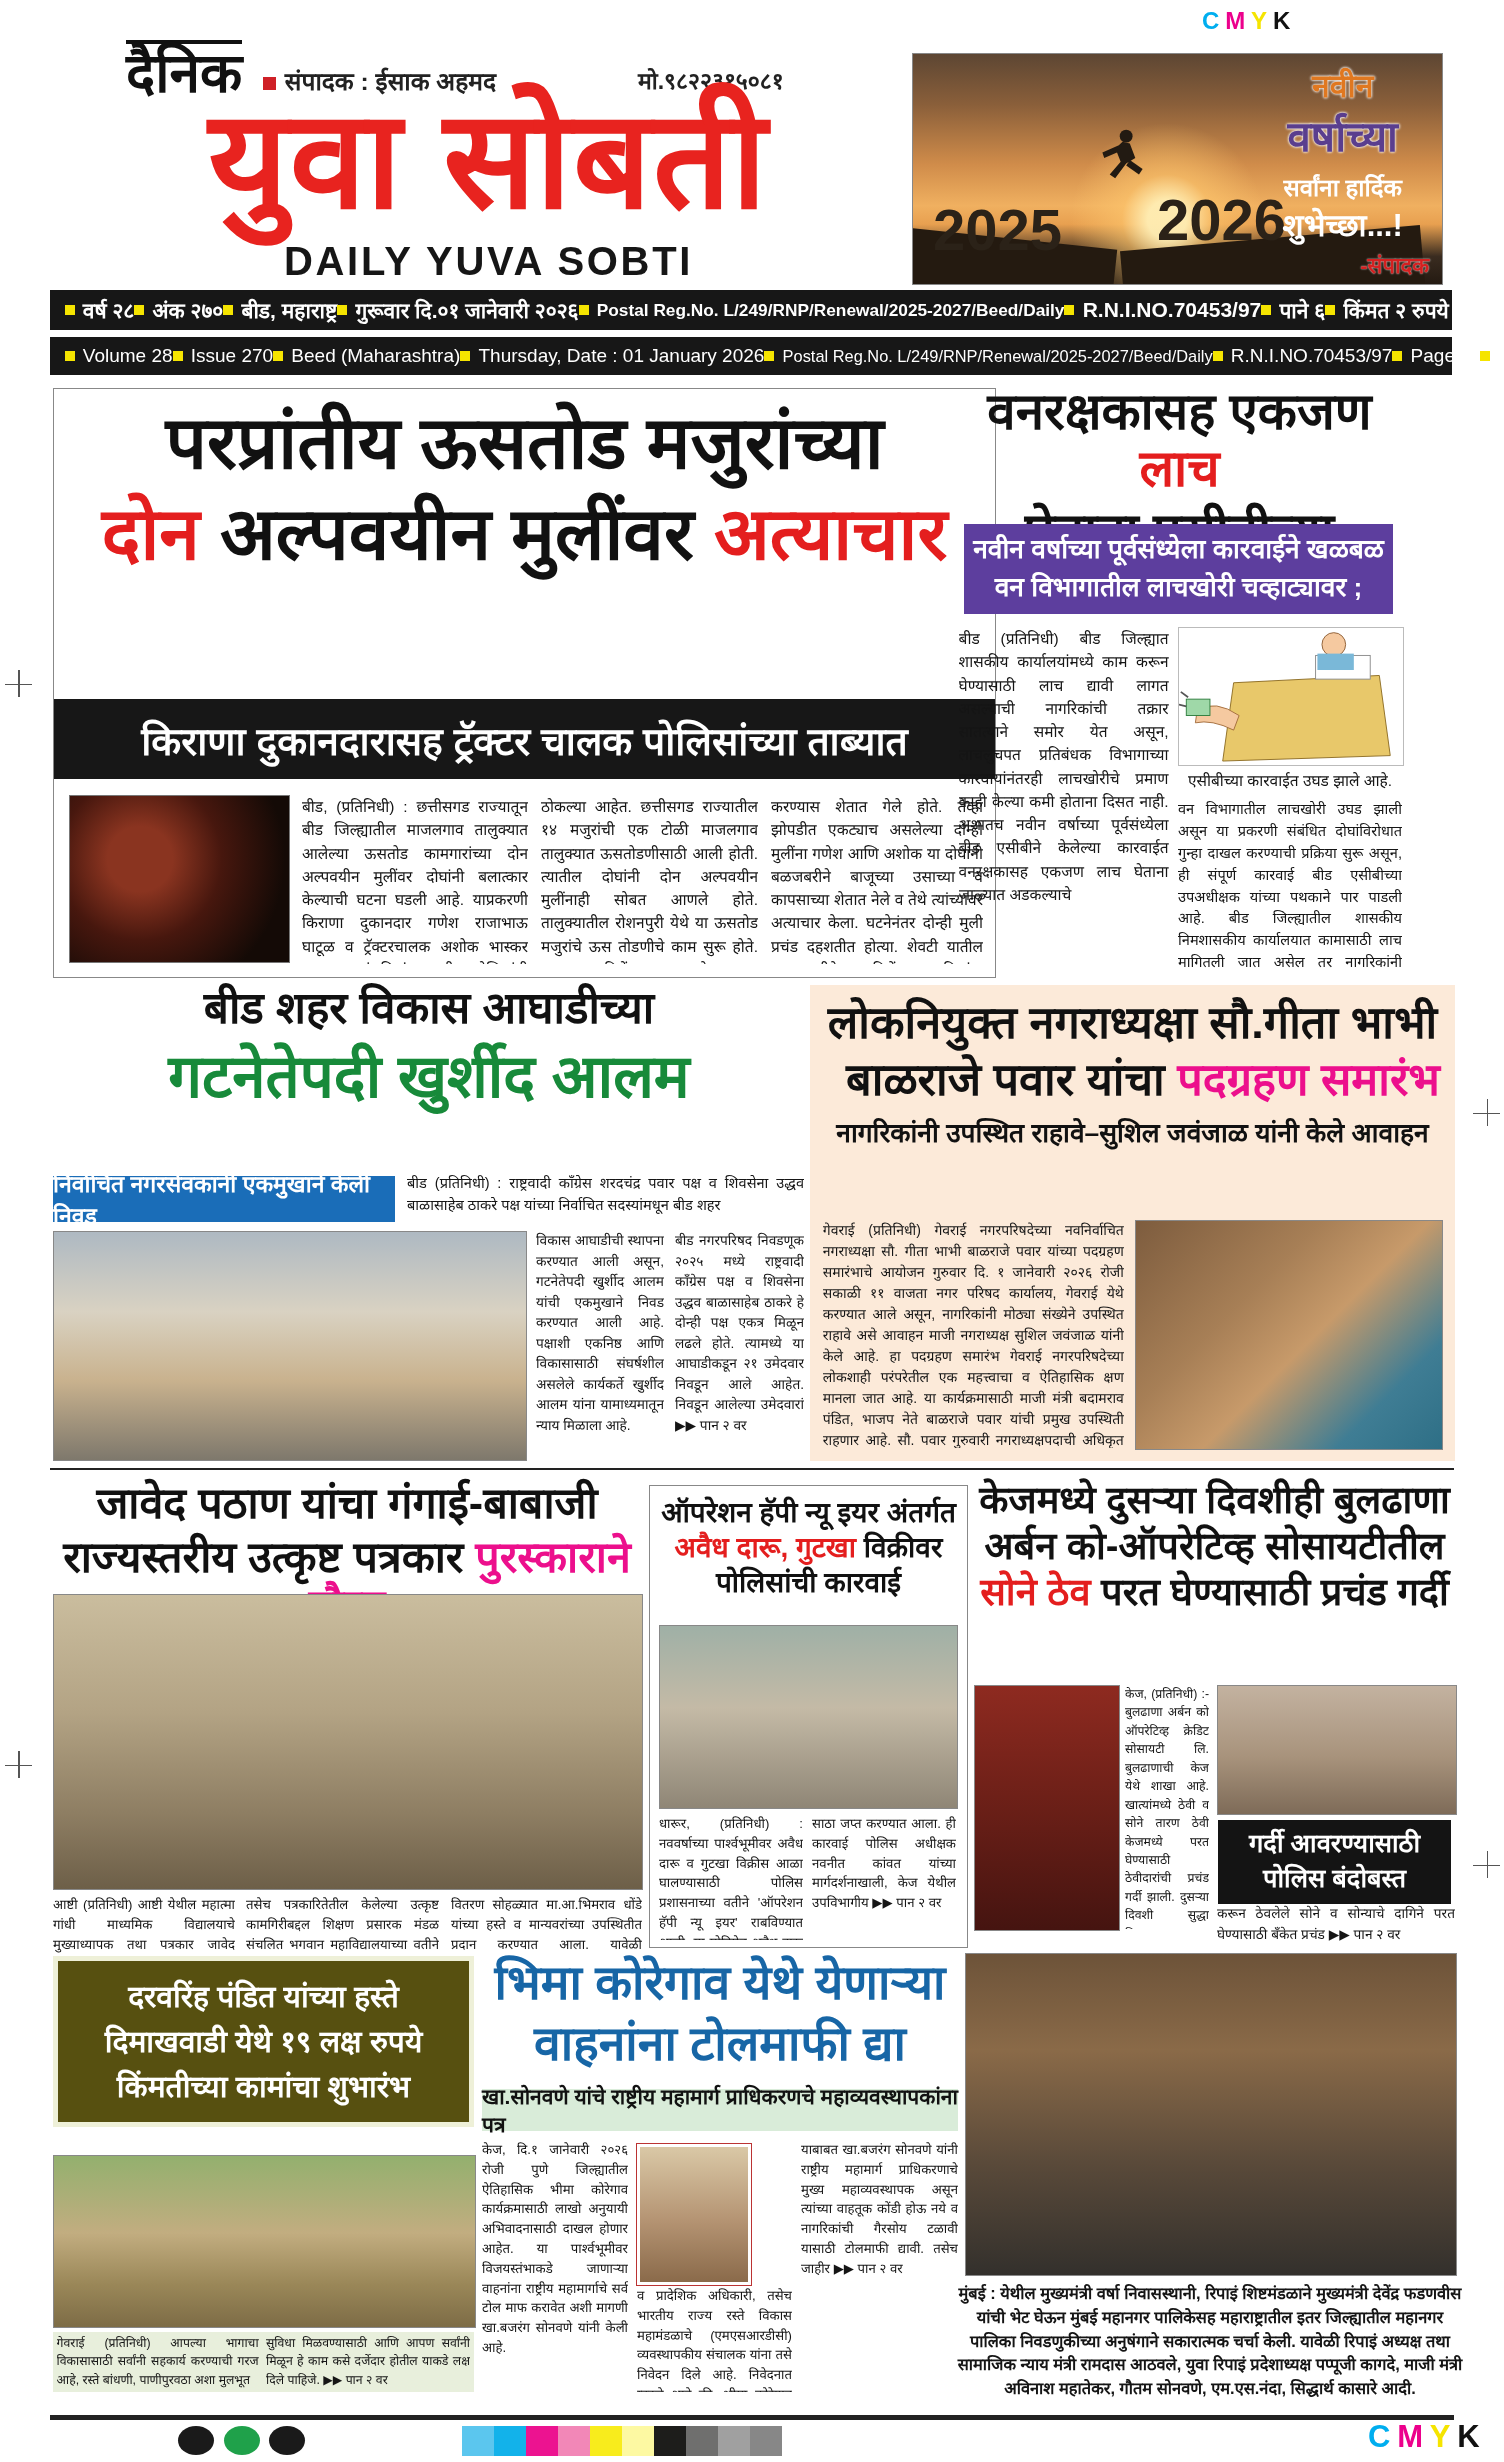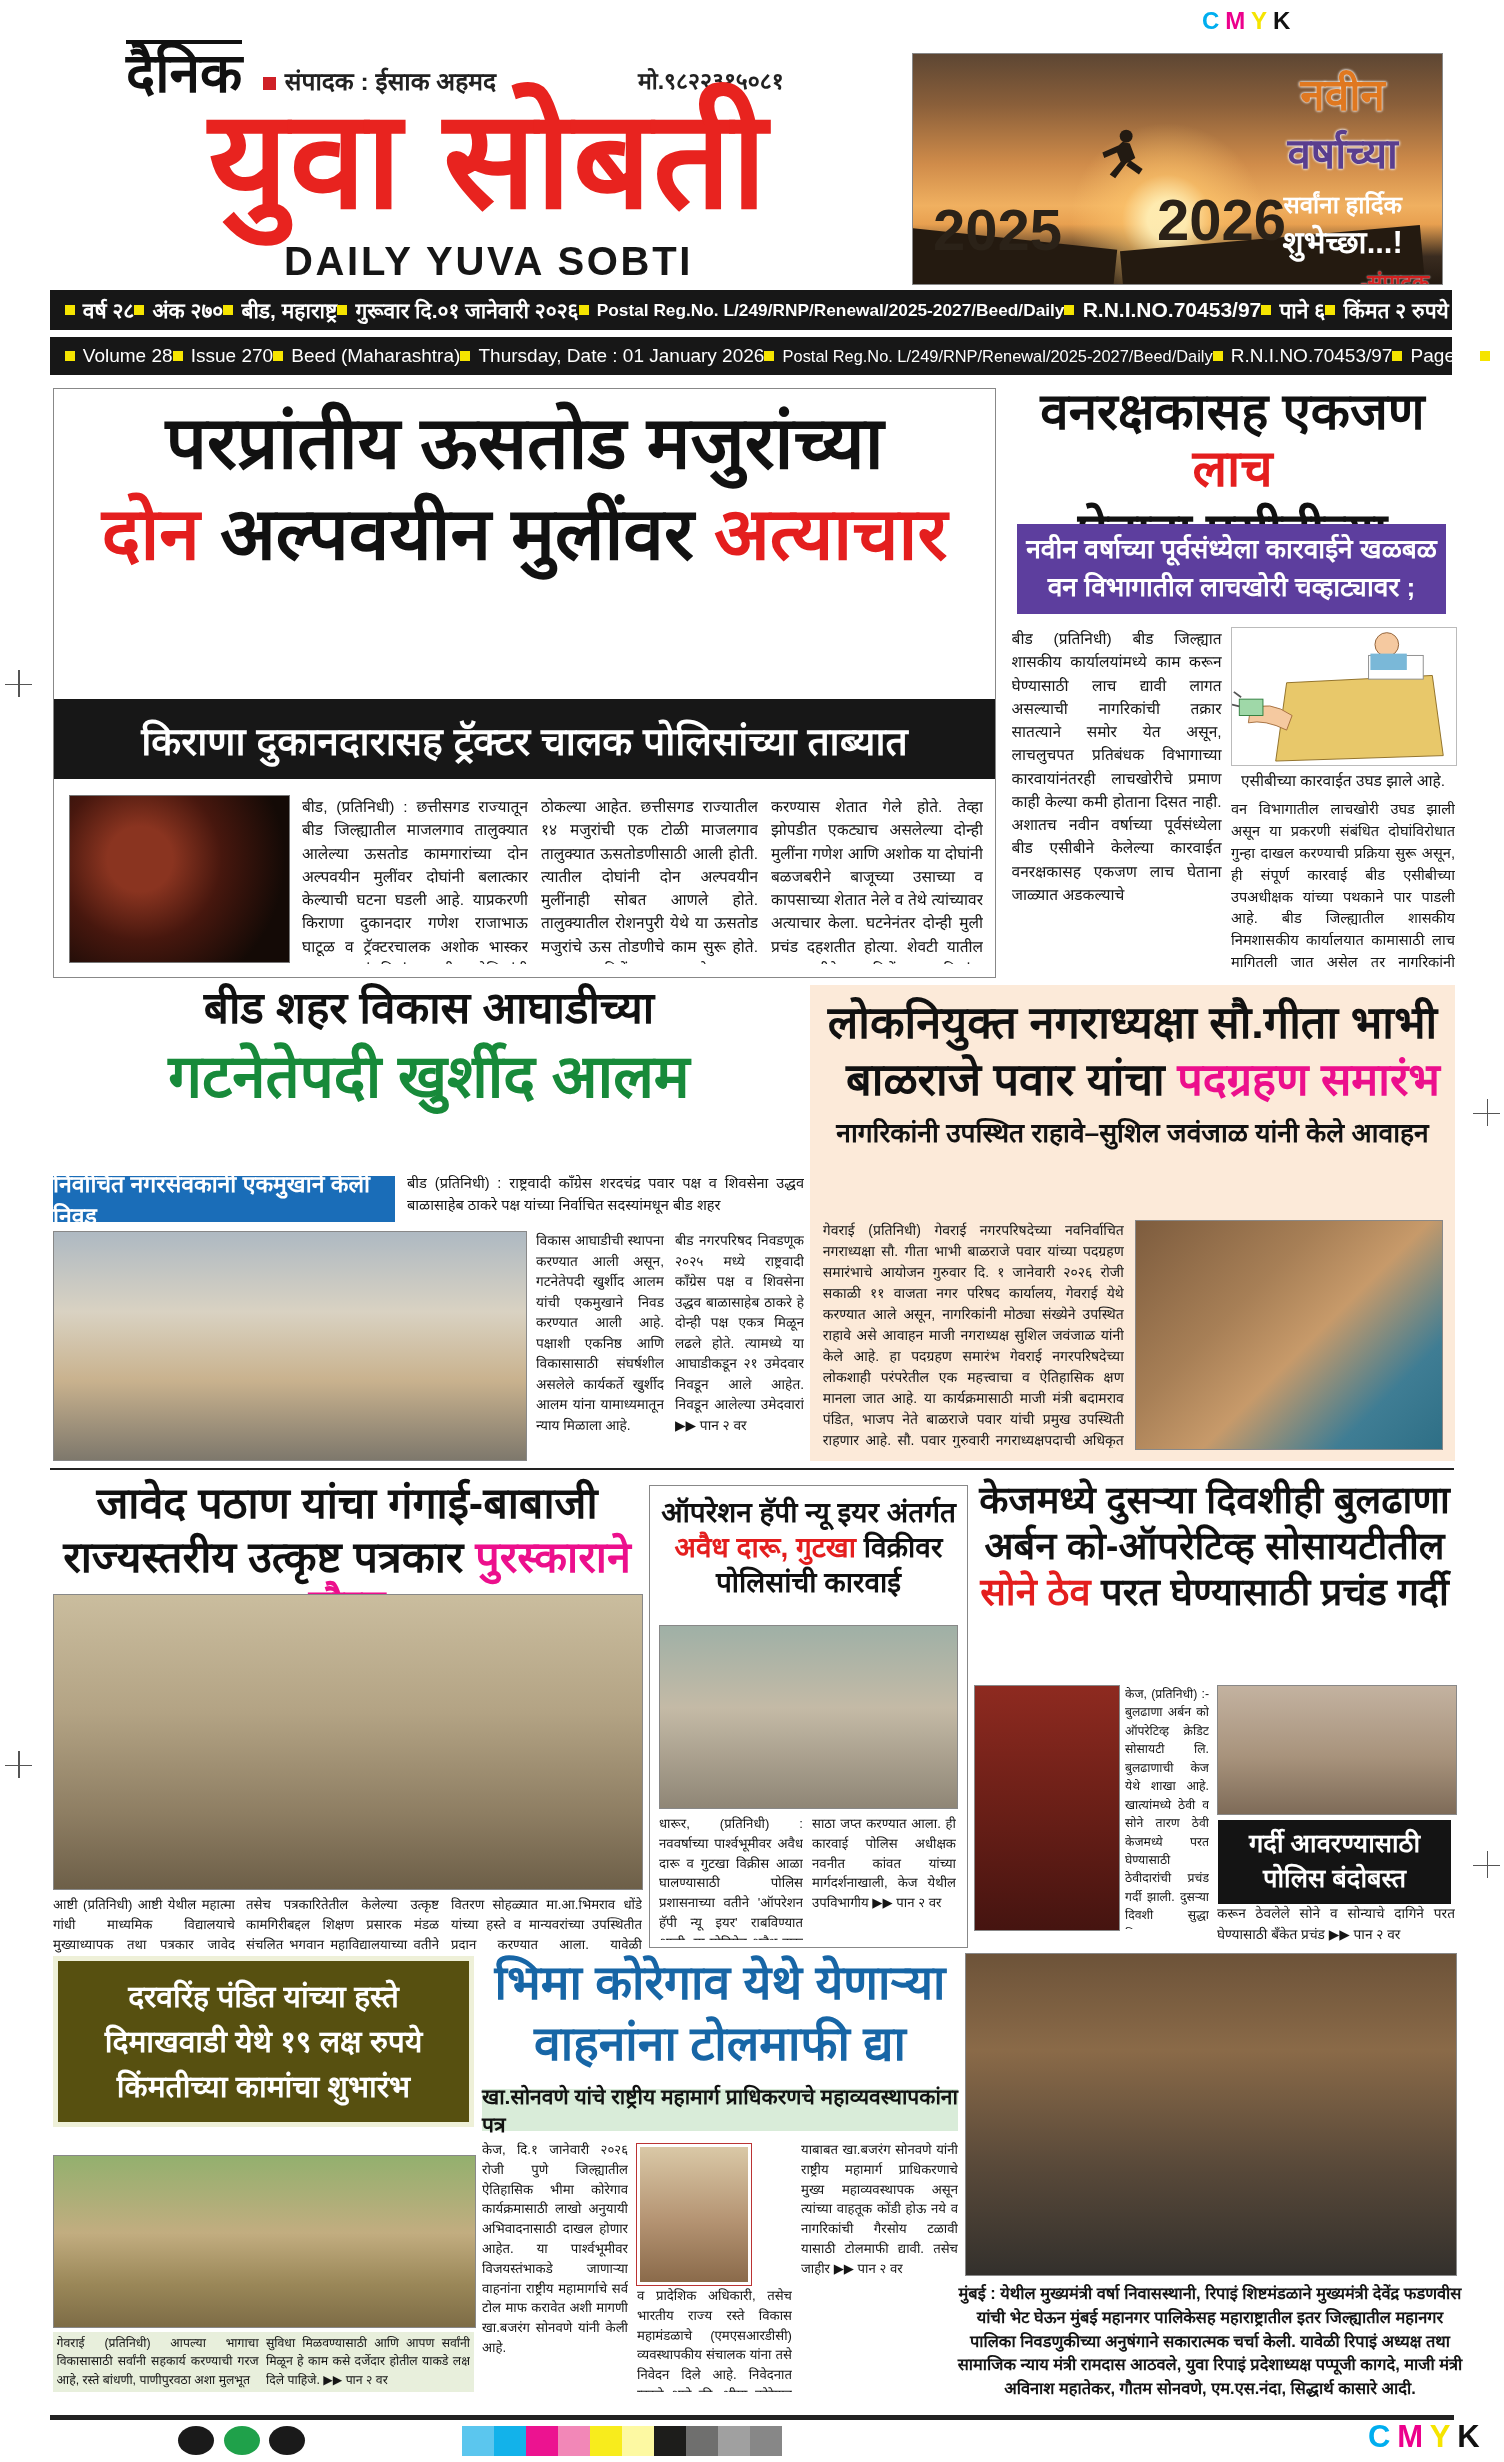--- a/index.html
+++ b/index.html
@@ -16,21 +16,21 @@
   .cmyk span{font-weight:bold;font-size:24px;letter-spacing:1.8px;}
   .cmyk-big span{font-weight:bold;font-size:31px;letter-spacing:2.7px;}
   .c-c{color:#00aeef}.c-m{color:#ec008c}.c-y{color:#f5e400}.c-k{color:#111}
   
   .banner{background:
       radial-gradient(circle at 48% 72%, rgba(255,238,180,.95) 0 6%, rgba(255,200,110,.6) 14%, rgba(0,0,0,0) 30%),
       linear-gradient(180deg,#5d4633 0%,#8a5f3a 22%,#d08c4a 48%,#f0b060 66%,#e8a050 74%,#3a2c20 88%,#241a12 100%);
       overflow:hidden;}
   .cliff{position:absolute;background:#241a10;}
   .banner-year{position:absolute;font-size:58px;font-weight:bold;color:#2b2218;line-height:1;}
-  .greet1{font-size:44px;font-weight:bold;color:#e07820;text-shadow:0 0 2.7px #fff,0 0 2.7px #fff;}
+  .greet1{font-size:32px;font-weight:bold;color:#e07820;text-shadow:0 0 2.7px #fff,0 0 2.7px #fff;}
   .greet2{font-size:42px;font-weight:bold;color:#5a3e8e;text-shadow:0 0 2.7px #fff,0 0 2.7px #fff;}
   .greet3{font-size:24px;font-weight:bold;color:#fff;}
   .greet4{font-size:31px;font-weight:bold;color:#fff;}
   .bsign{font-size:22px;font-weight:bold;color:#d42020;text-shadow:0 0 1.8px #fff;}
   
   .bar{background:#171717;color:#fff;display:flex;align-items:center;justify-content:space-between;padding:0 14.6px;}
   .bar-item{display:flex;align-items:center;white-space:nowrap;}
   .bullet{display:inline-block;width:10px;height:10px;background:#f5e400;margin-right:8.2px;}
   .bar1 .bar-item span{font-size:21px;font-weight:bold;}
   .bar2 .bar-item span{font-size:19px;}
@@ -169,21 +169,21 @@
     <div class="hl" style="font-size:73px;margin-top:9px;">
       <span class="red">दोन</span><span> अल्पवयीन मुलींवर </span><span class="red">अत्याचार</span>
     </div>
     <div class="blackbar" style="position:absolute;left:0;top:310px;width:100%;height:80px;font-size:39px;">किराणा दुकानदारासह ट्रॅक्टर चालक पोलिसांच्या ताब्यात</div>
     <div class="abs photo" style="left:14.6px;top:406px;width:219px;height:166px;background:radial-gradient(circle at 32% 38%,#8a3420 0 18%,#47170e 45%,#140a06 80%);border:0.9px solid #777;"></div>
     <div class="abs bodytext" style="left:248px;top:406px;width:226px;height:169px;overflow:hidden;">बीड, (प्रतिनिधी) : छत्तीसगड राज्यातून बीड जिल्ह्यातील माजलगाव तालुक्यात आलेल्या ऊसतोड कामगारांच्या दोन अल्पवयीन मुलींवर दोघांनी बलात्कार केल्याची घटना घडली आहे. याप्रकरणी किराणा दुकानदार गणेश राजाभाऊ घाटूळ व ट्रॅक्टरचालक अशोक भास्कर पवार या संशयितांना ग्रामीण पोलिसांनी बेड्या</div>
     <div class="abs bodytext" style="left:487px;top:406px;width:217px;height:169px;overflow:hidden;">ठोकल्या आहेत. छत्तीसगड राज्यातील १४ मजुरांची एक टोळी माजलगाव तालुक्यात ऊसतोडणीसाठी आली होती. त्यातील दोघांनी दोन अल्पवयीन मुलींनाही सोबत आणले होते. तालुक्यातील रोशनपुरी येथे या ऊसतोड मजुरांचे ऊस तोडणीचे काम सुरू होते. ता. २४ डिसेंबरला ऊसतोड मजूर तोडणीचे काम</div>
     <div class="abs bodytext" style="left:717px;top:406px;width:212px;height:169px;overflow:hidden;">करण्यास शेतात गेले होते. तेव्हा झोपडीत एकट्याच असलेल्या दोन्ही मुलींना गणेश आणि अशोक या दोघांनी बळजबरीने बाजूच्या उसाच्या व कापसाच्या शेतात नेले व तेथे त्यांच्यावर अत्याचार केला. घटनेनंतर दोन्ही मुली प्रचंड दहशतीत होत्या. शेवटी यातील एका मुलीने २८ डिसेंबरला वडिलांना घटनेची  ▶▶ पान २ वर</div>
   </div>
 
-  <div class="abs" style="left:1008px;top:383px;width:449px;height:593px;">
+  <div class="abs" style="left:955px;top:383px;width:449px;height:593px;">
     <div class="hl" style="font-size:51px;">
       <span>वनरक्षकासह एकजण </span><span class="red">लाच</span>
     </div>
     <div class="hl" style="font-size:51px;margin-top:5.5px;">घेताना एसीबीच्या जाळ्यात</div>
     <div class="purplebox" style="position:absolute;left:9px;top:141px;width:429px;height:84px;font-size:26.4px;line-height:1.45;padding-top:5.5px;">
       <div>नवीन वर्षाच्या पूर्वसंध्येला कारवाईने खळबळ</div>
       <div>वन विभागातील लाचखोरी चव्हाट्यावर ;</div>
     </div>
     <div class="abs bodytext" style="left:3.6px;top:244px;width:210px;height:345px;overflow:hidden;">बीड (प्रतिनिधी) बीड जिल्ह्यात शासकीय कार्यालयांमध्ये काम करून घेण्यासाठी लाच द्यावी लागत असल्याची नागरिकांची तक्रार सातत्याने समोर येत असून, लाचलुचपत प्रतिबंधक विभागाच्या कारवायांनंतरही लाचखोरीचे प्रमाण काही केल्या कमी होताना दिसत नाही. अशातच नवीन वर्षाच्या पूर्वसंध्येला बीड एसीबीने केलेल्या कारवाईत वनरक्षकासह एकजण लाच घेताना जाळ्यात अडकल्याचे</div>
     <div class="abs" style="left:223px;top:244px;width:224px;height:137px;background:#fff;border:0.9px solid #bbb;">

